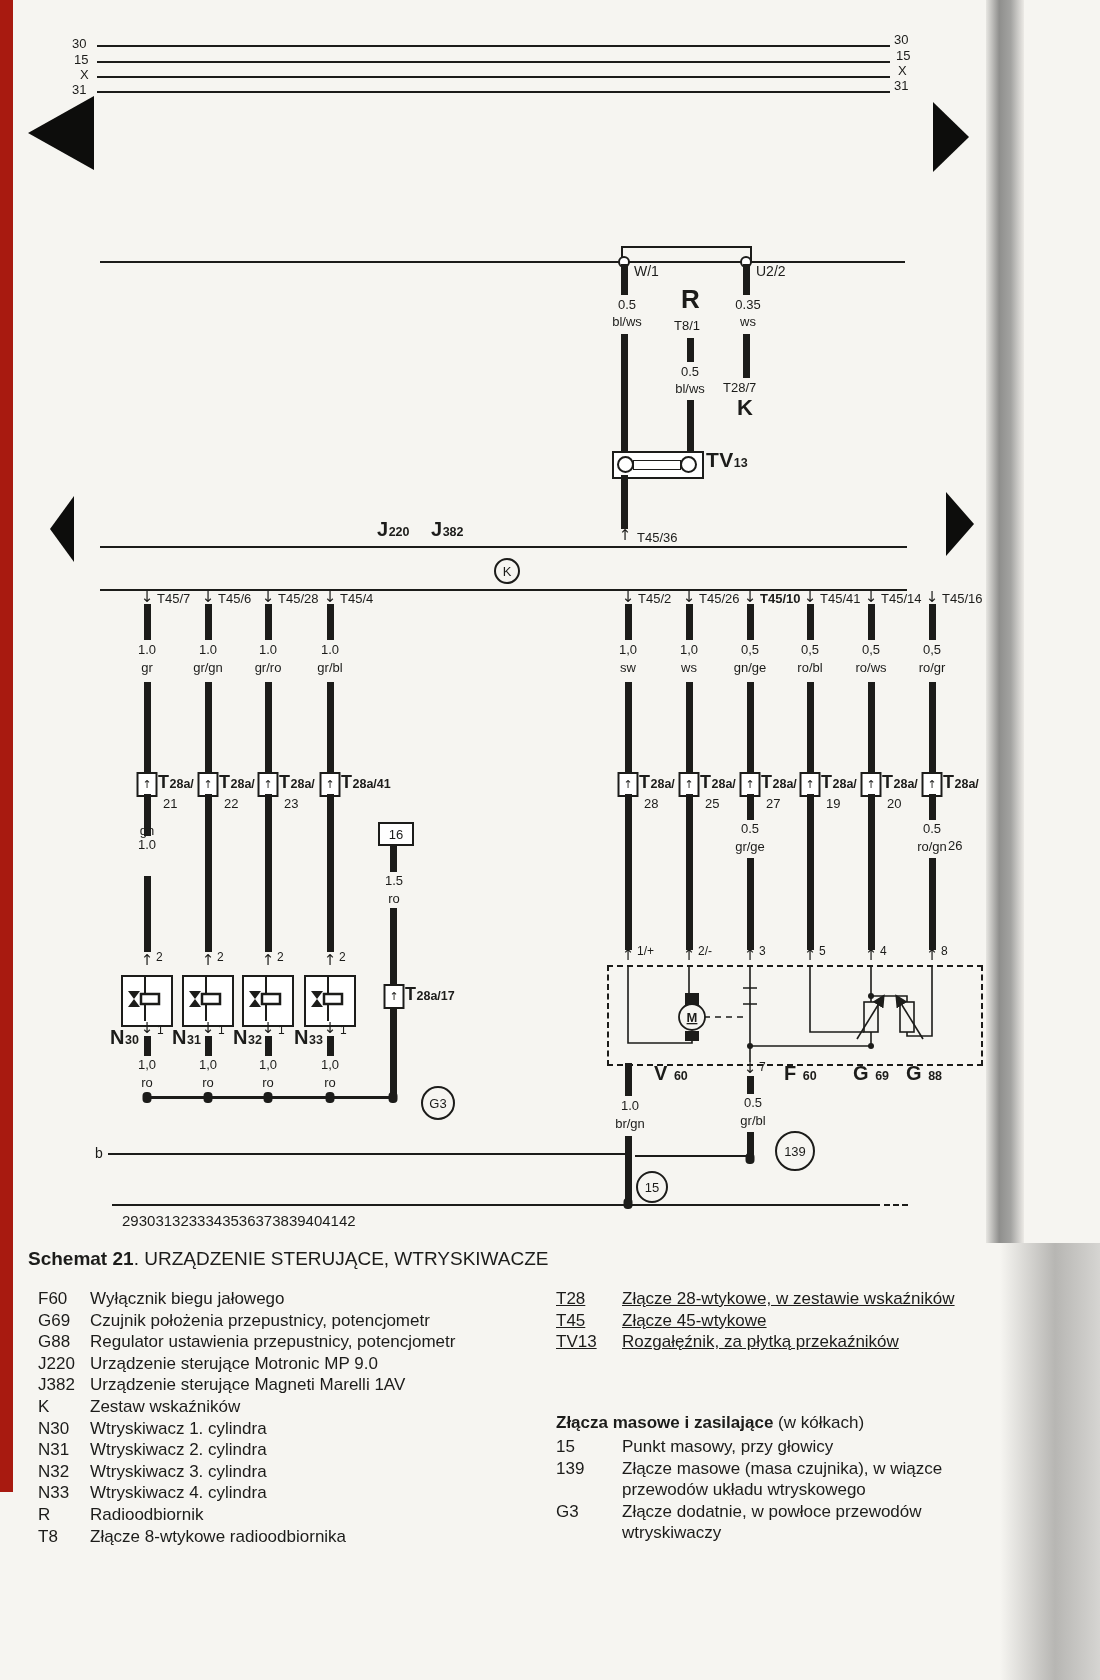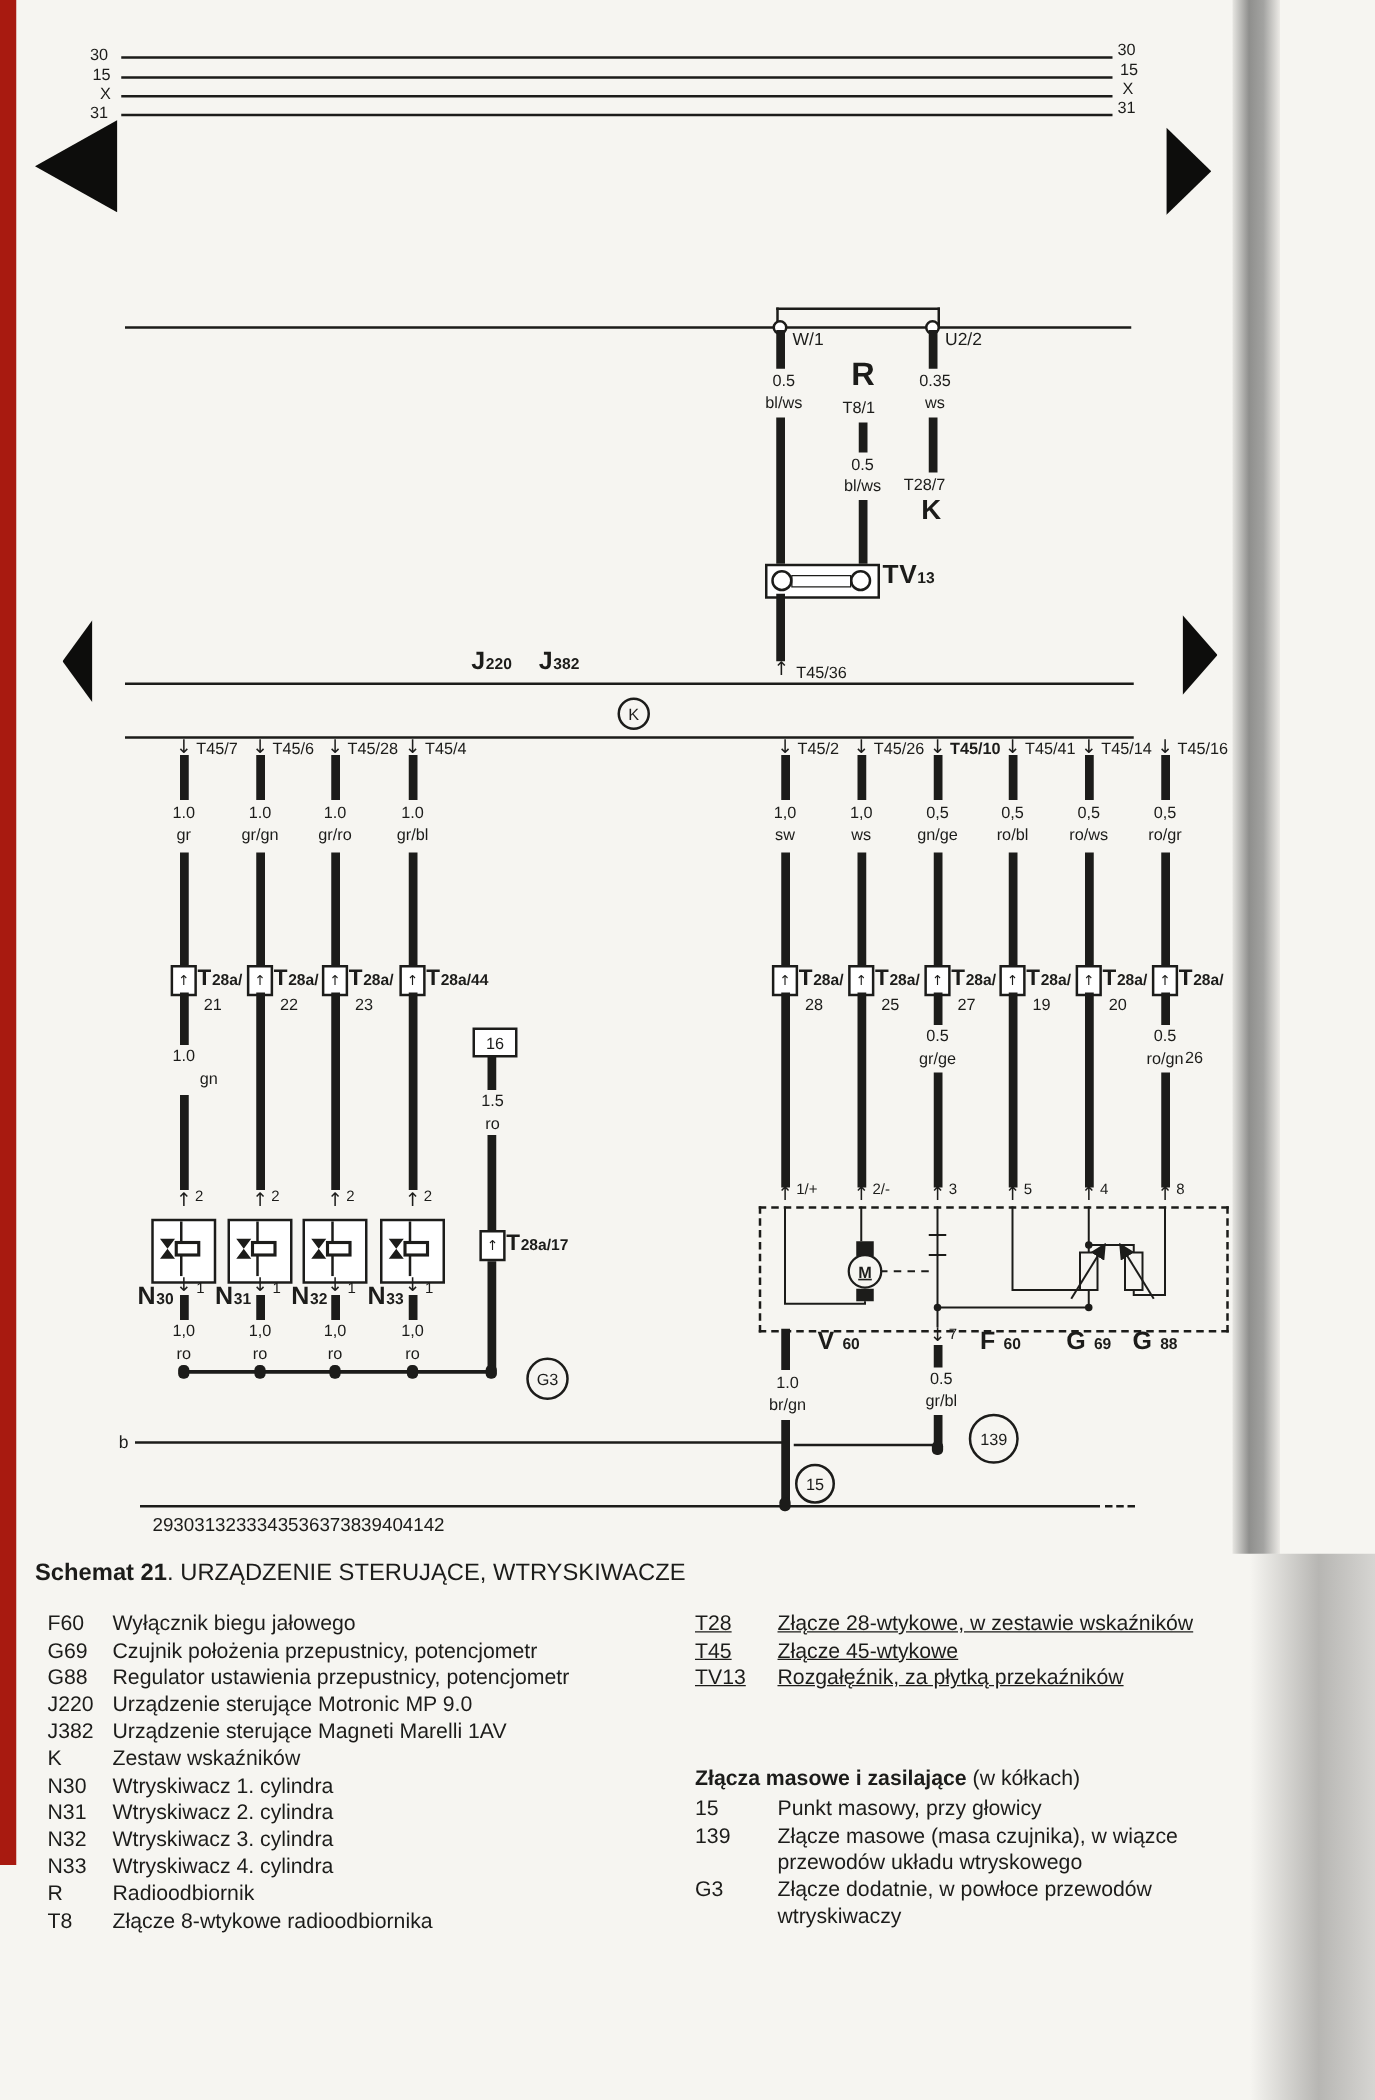--- a/index.html
+++ b/index.html
@@ -134,28 +134,28 @@
   <div class="t28abox" style="left:208px;top:772px;">↑</div>
   <div class="t28abox" style="left:268px;top:772px;">↑</div>
   <div class="t28abox" style="left:330px;top:772px;">↑</div>
   <span class="comp" style="left:158px;top:772px;font-size:18px;">
     <span>T</span><span class="s">28a/</span></span>
   <span class="comp" style="left:219px;top:772px;font-size:18px;">
     <span>T</span><span class="s">28a/</span></span>
   <span class="comp" style="left:279px;top:772px;font-size:18px;">
     <span>T</span><span class="s">28a/</span></span>
   <span class="comp" style="left:341px;top:772px;font-size:18px;">
-    <span>T</span><span class="s">28a/44</span></span>
+    <span>T</span><span class="s">28a/41</span></span>
   <span class="lb" style="left:163px;top:797px;">21</span>
   <span class="lb" style="left:224px;top:797px;">22</span>
   <span class="lb" style="left:284px;top:797px;">23</span>
 
   <div class="w" style="left:144px;top:794px;height:42px;"></div>
   <span class="lb cc" style="left:147px;top:838px;">1.0</span>
-  <span class="lb cc" style="left:147px;top:856px;margin-left:20px;">gn</span>
+  <span class="lb cc" style="left:147px;top:824px;">gn</span>
   <div class="w" style="left:144px;top:876px;height:76px;"></div>
   <div class="w" style="left:205px;top:794px;height:158px;"></div>
   <div class="w" style="left:265px;top:794px;height:158px;"></div>
   <div class="w" style="left:327px;top:794px;height:158px;"></div>
 
   <div class="abs" style="left:378px;top:822px;width:32px;height:20px;border:2px solid var(--ink);display:flex;align-items:center;justify-content:center;font-size:13px;background:#fff;">16</div>
   <div class="w" style="left:390px;top:844px;height:28px;"></div>
   <span class="lb cc" style="left:394px;top:874px;">1.5</span>
   <span class="lb cc" style="left:394px;top:892px;">ro</span>
   <div class="w" style="left:390px;top:908px;height:192px;"></div>

